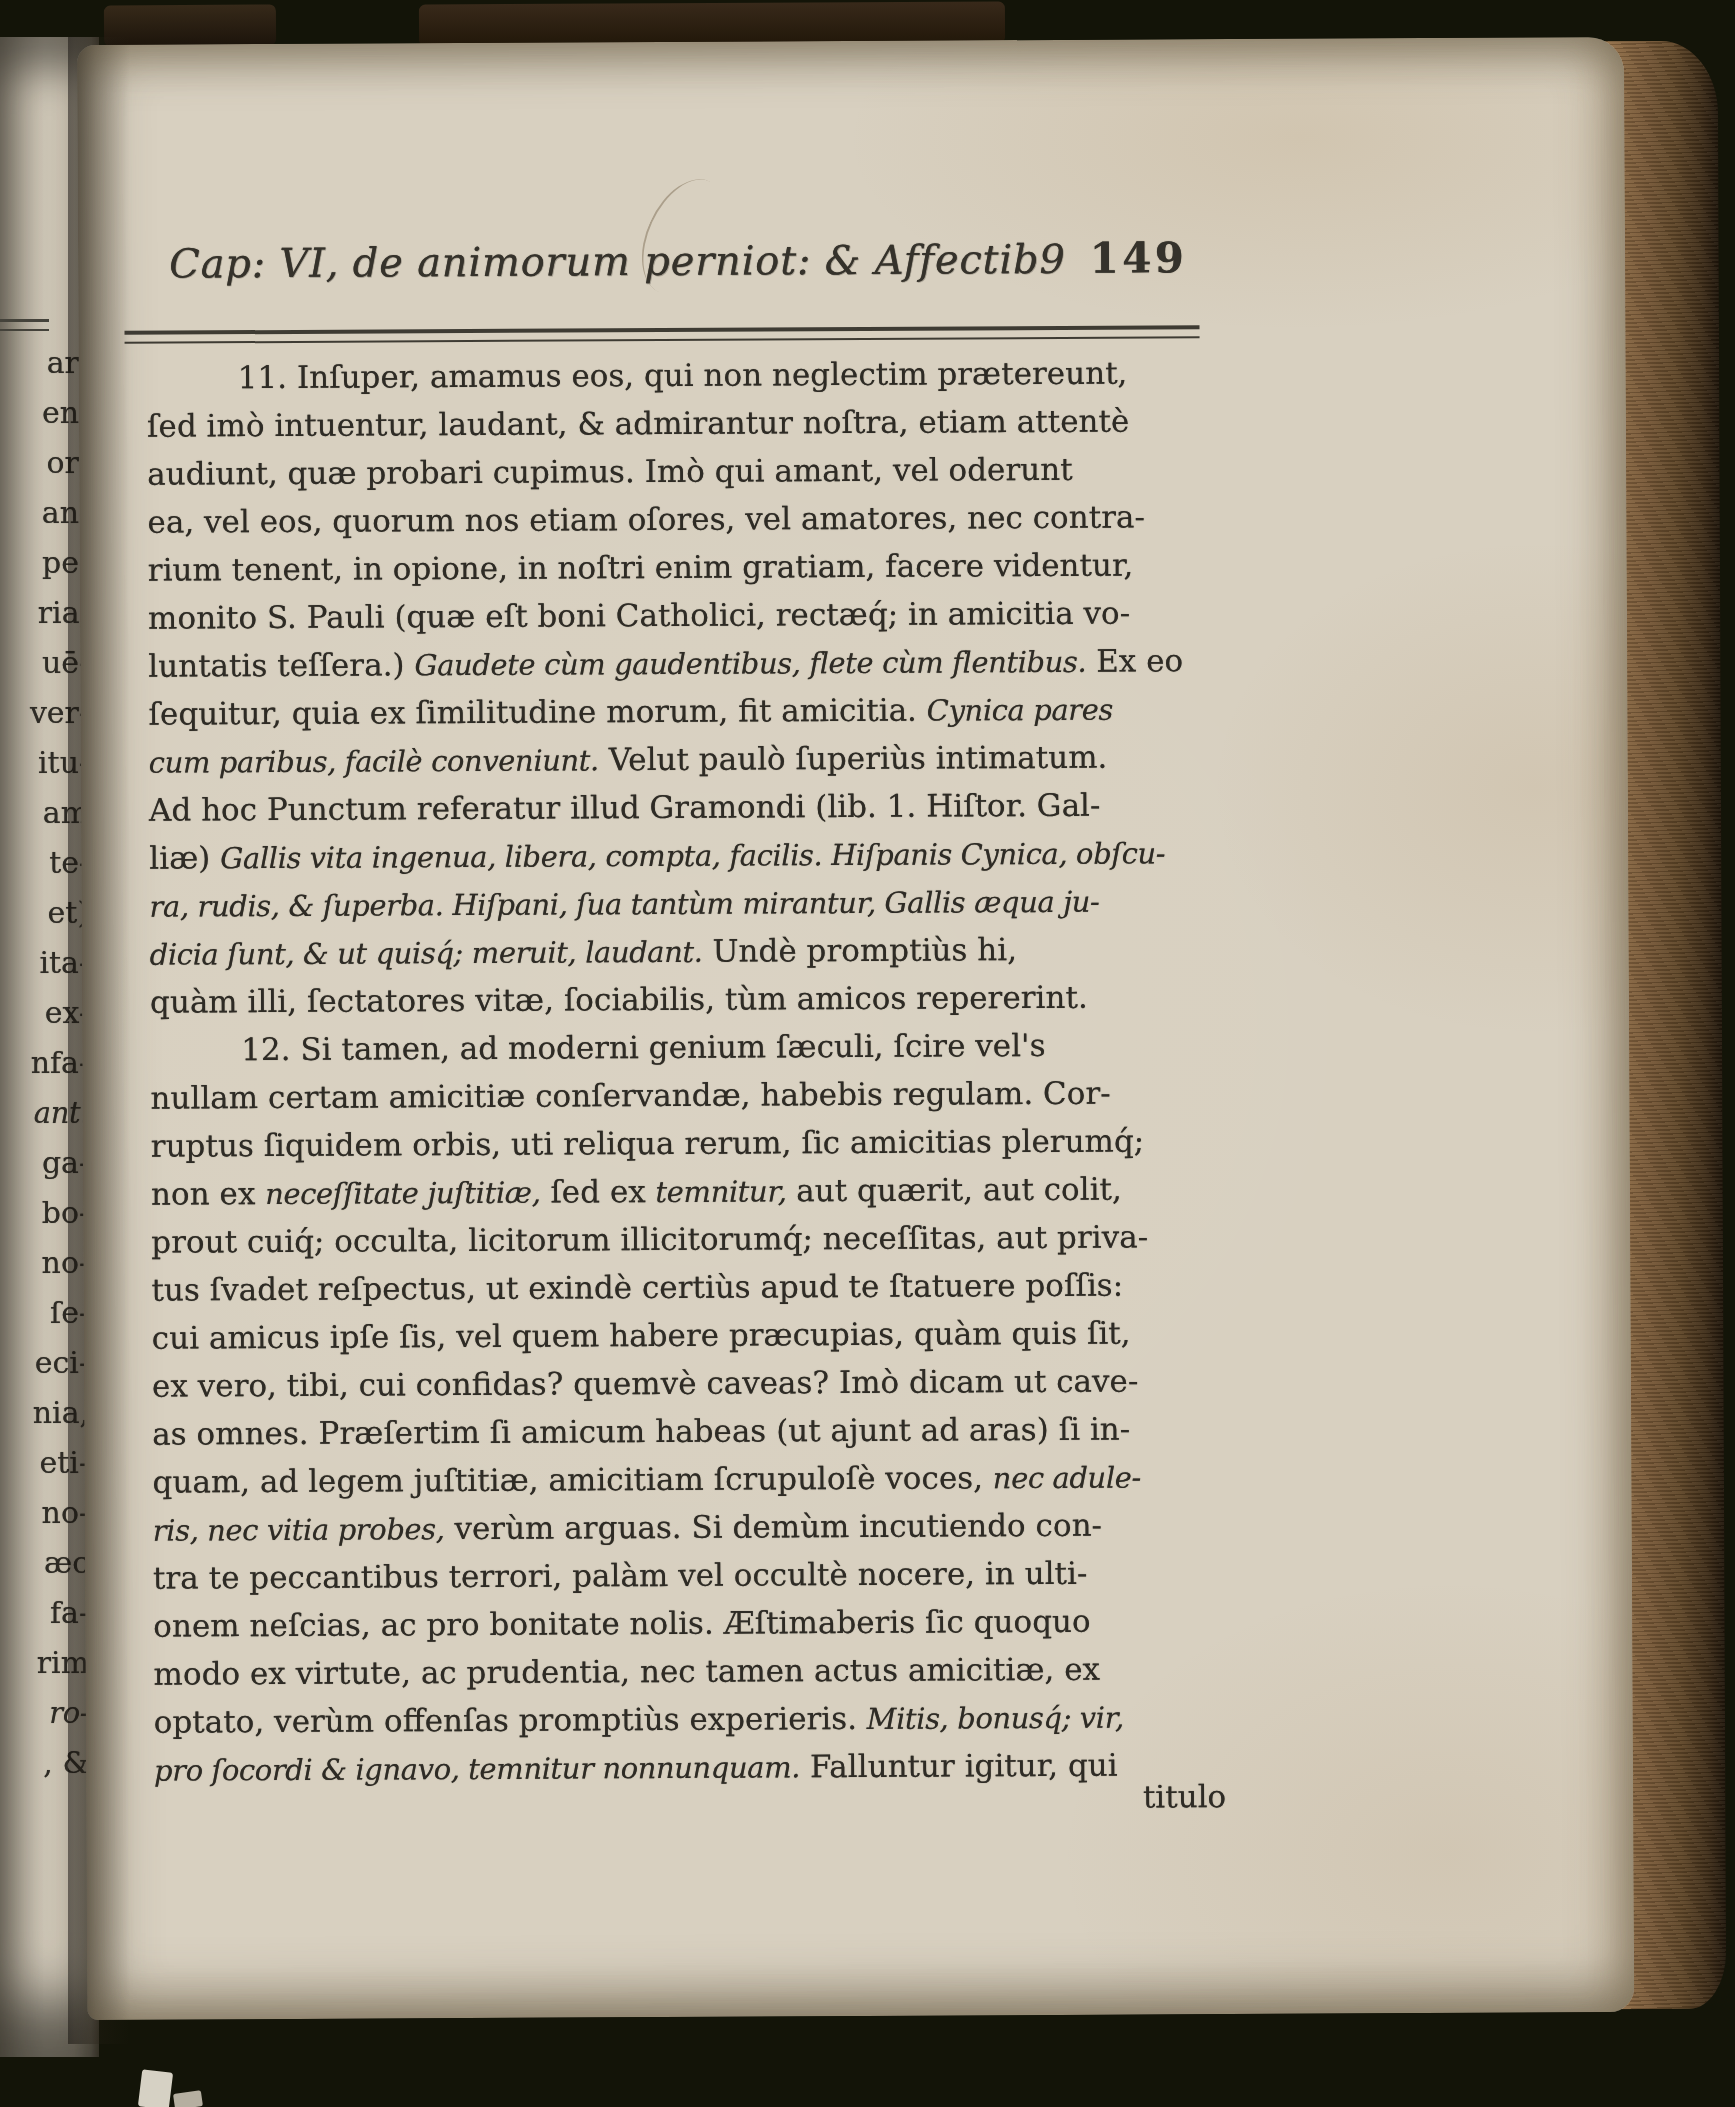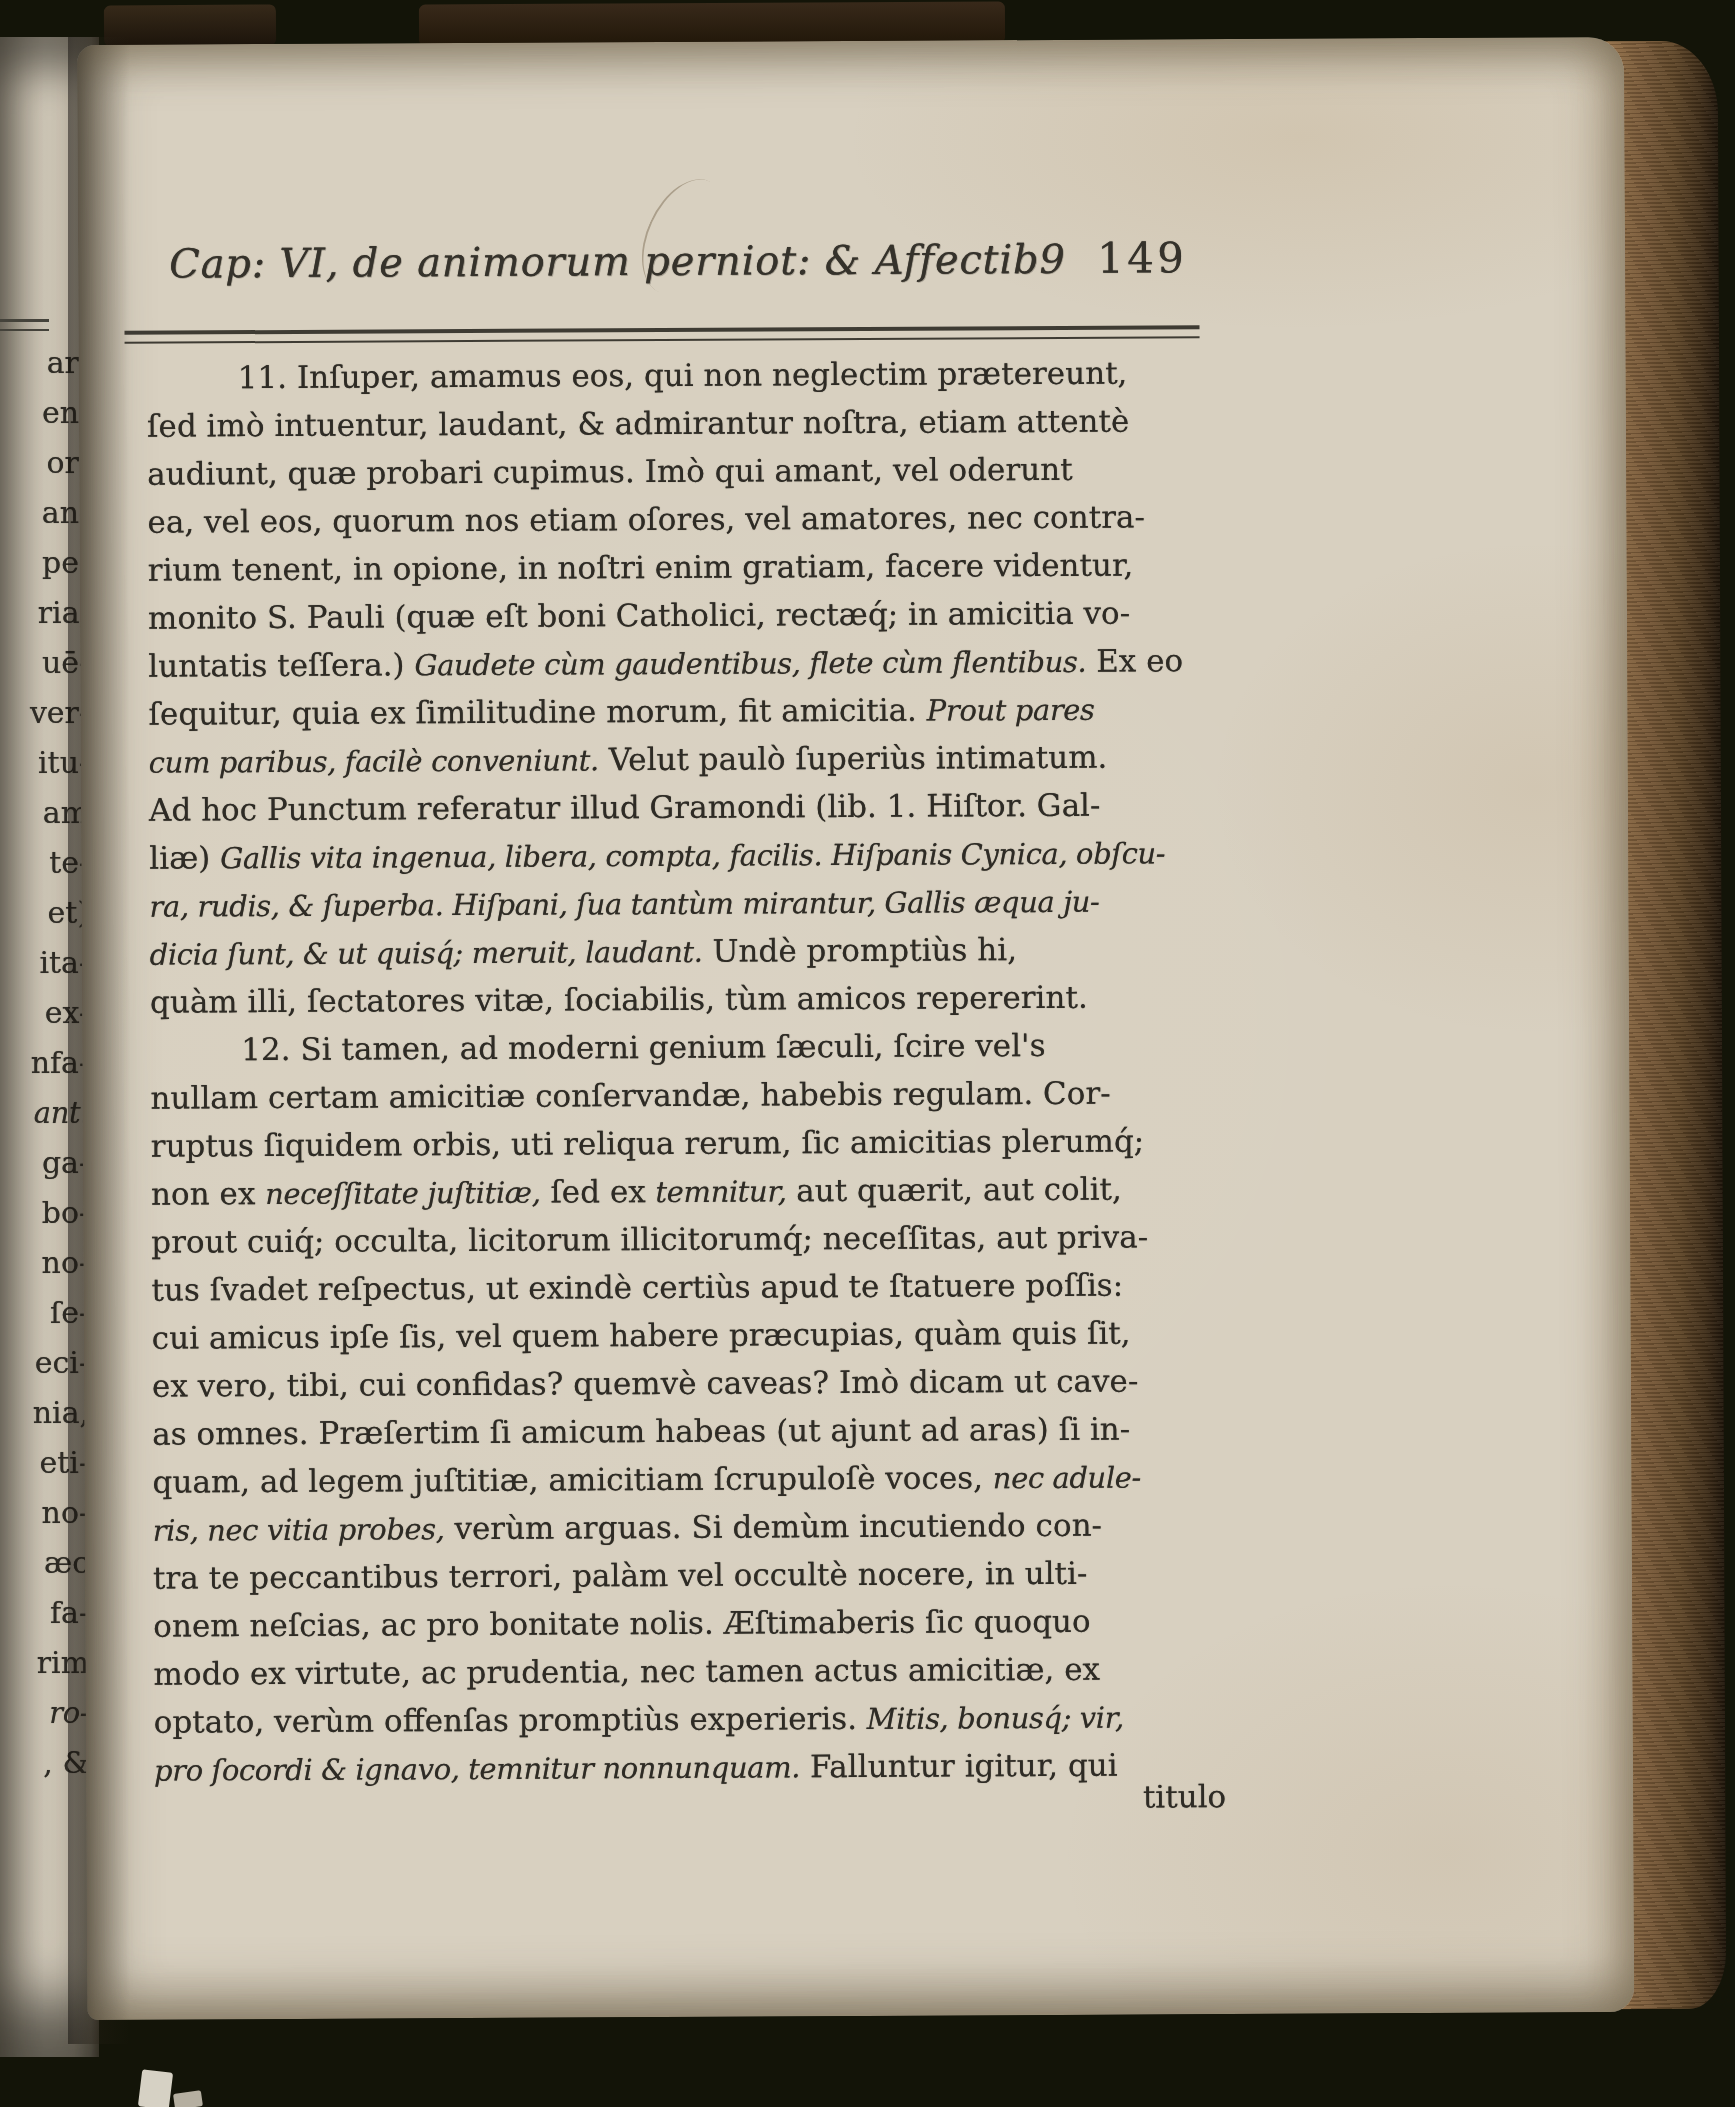--- a/index.html
+++ b/index.html
@@ -45,21 +45,21 @@
     border-left:2.4px solid rgba(90,70,40,.35);border-radius:50%;transform:rotate(25deg);}
 
   .gutter-shadow{position:absolute;left:68px;top:37px;width:62px;height:2007px;pointer-events:none;
     background:linear-gradient(90deg,rgba(15,12,8,.5) 0%,rgba(40,34,24,.28) 45%,rgba(0,0,0,0) 100%);}
 
   
   .header{position:absolute;left:91px;top:194px;width:1018px;display:flex;justify-content:space-between;
     align-items:baseline;color:#35322b;}
   .header-title{font-style:italic;font-size:40px;letter-spacing:0.8px;white-space:nowrap;
     text-shadow:0 0 0.8px rgba(40,36,28,.8),0.8px 0.8px 0 rgba(40,36,28,.25);}
-  .header-page-number{font-size:42px;letter-spacing:3.3px;text-shadow:0 0 0.8px rgba(40,36,28,.8);}
+  .header-page-number{font-size:42px;letter-spacing:3.3px;text-shadow:0 0 0.8px rgba(40,36,28,.8);font-weight:bold;}
   .header-rule{position:absolute;left:46px;top:286px;width:1075px;height:6.5px;
     border-top:4.1px solid #3e3b33;border-bottom:2.4px solid #3e3b33;}
 
   
   .body-text{position:absolute;left:68px;top:309px;width:1072px;color:var(--ink,#2e2b25);
     font-size:31px;line-height:48px;white-space:nowrap;text-shadow:0 0 0.8px rgba(42,38,30,.7);}
   .tl{height:48px;}
   .tl.ind{padding-left:91px;}
   .it{font-style:italic;font-size:29px;letter-spacing:-0.4px;}
   .catchword{position:absolute;left:68px;top:1739px;width:1072px;text-align:right;padding-right:52px;
@@ -125,21 +125,21 @@
     <div class="header-rule"></div>
 
     <div class="body-text">
         <div class="tl ind"><span>11.   Inſuper, amamus eos, qui non neglectim prætereunt,</span></div>
         <div class="tl"><span>ſed imò intuentur, laudant, &amp; admirantur noſtra, etiam attentè</span></div>
         <div class="tl"><span>audiunt, quæ probari cupimus.   Imò qui amant, vel oderunt</span></div>
         <div class="tl"><span>ea, vel eos, quorum nos etiam oſores, vel amatores, nec contra-</span></div>
         <div class="tl"><span>rium tenent, in opione, in noſtri enim gratiam, facere videntur,</span></div>
         <div class="tl"><span>monito S. Pauli (quæ eſt boni Catholici, rectæq́; in amicitia vo-</span></div>
         <div class="tl"><span>luntatis teſſera.) </span><span class="it">Gaudete cùm gaudentibus, flete cùm flentibus.</span><span> Ex eo</span></div>
-        <div class="tl"><span>ſequitur, quia ex ſimilitudine morum, fit amicitia.   </span><span class="it">Prout pares</span></div>
+        <div class="tl"><span>ſequitur, quia ex ſimilitudine morum, fit amicitia.   </span><span class="it">Cynica pares</span></div>
         <div class="tl"><span class="it">cum paribus, facilè conveniunt.</span><span>   Velut paulò ſuperiùs intimatum.</span></div>
         <div class="tl"><span>Ad hoc Punctum referatur illud Gramondi (lib. 1. Hiſtor. Gal-</span></div>
         <div class="tl"><span>liæ) </span><span class="it">Gallis vita ingenua, libera, compta, facilis. Hiſpanis Cynica, obſcu-</span></div>
         <div class="tl"><span class="it">ra, rudis, &amp; ſuperba.   Hiſpani, ſua tantùm mirantur, Gallis æqua ju-</span></div>
         <div class="tl"><span class="it">dicia ſunt, &amp; ut quisq́; meruit, laudant.</span><span>     Undè promptiùs hi,</span></div>
         <div class="tl"><span>quàm illi, ſectatores vitæ, ſociabilis, tùm amicos repererint.</span></div>
         <div class="tl ind"><span>12.   Si tamen, ad moderni genium ſæculi, ſcire vel's</span></div>
         <div class="tl"><span>nullam certam amicitiæ conſervandæ, habebis regulam.   Cor-</span></div>
         <div class="tl"><span>ruptus ſiquidem orbis, uti reliqua rerum, ſic amicitias plerumq́;</span></div>
         <div class="tl"><span>non ex </span><span class="it">neceſſitate juſtitiæ,</span><span> ſed ex </span><span class="it">temnitur,</span><span> aut quærit, aut colit,</span></div>

